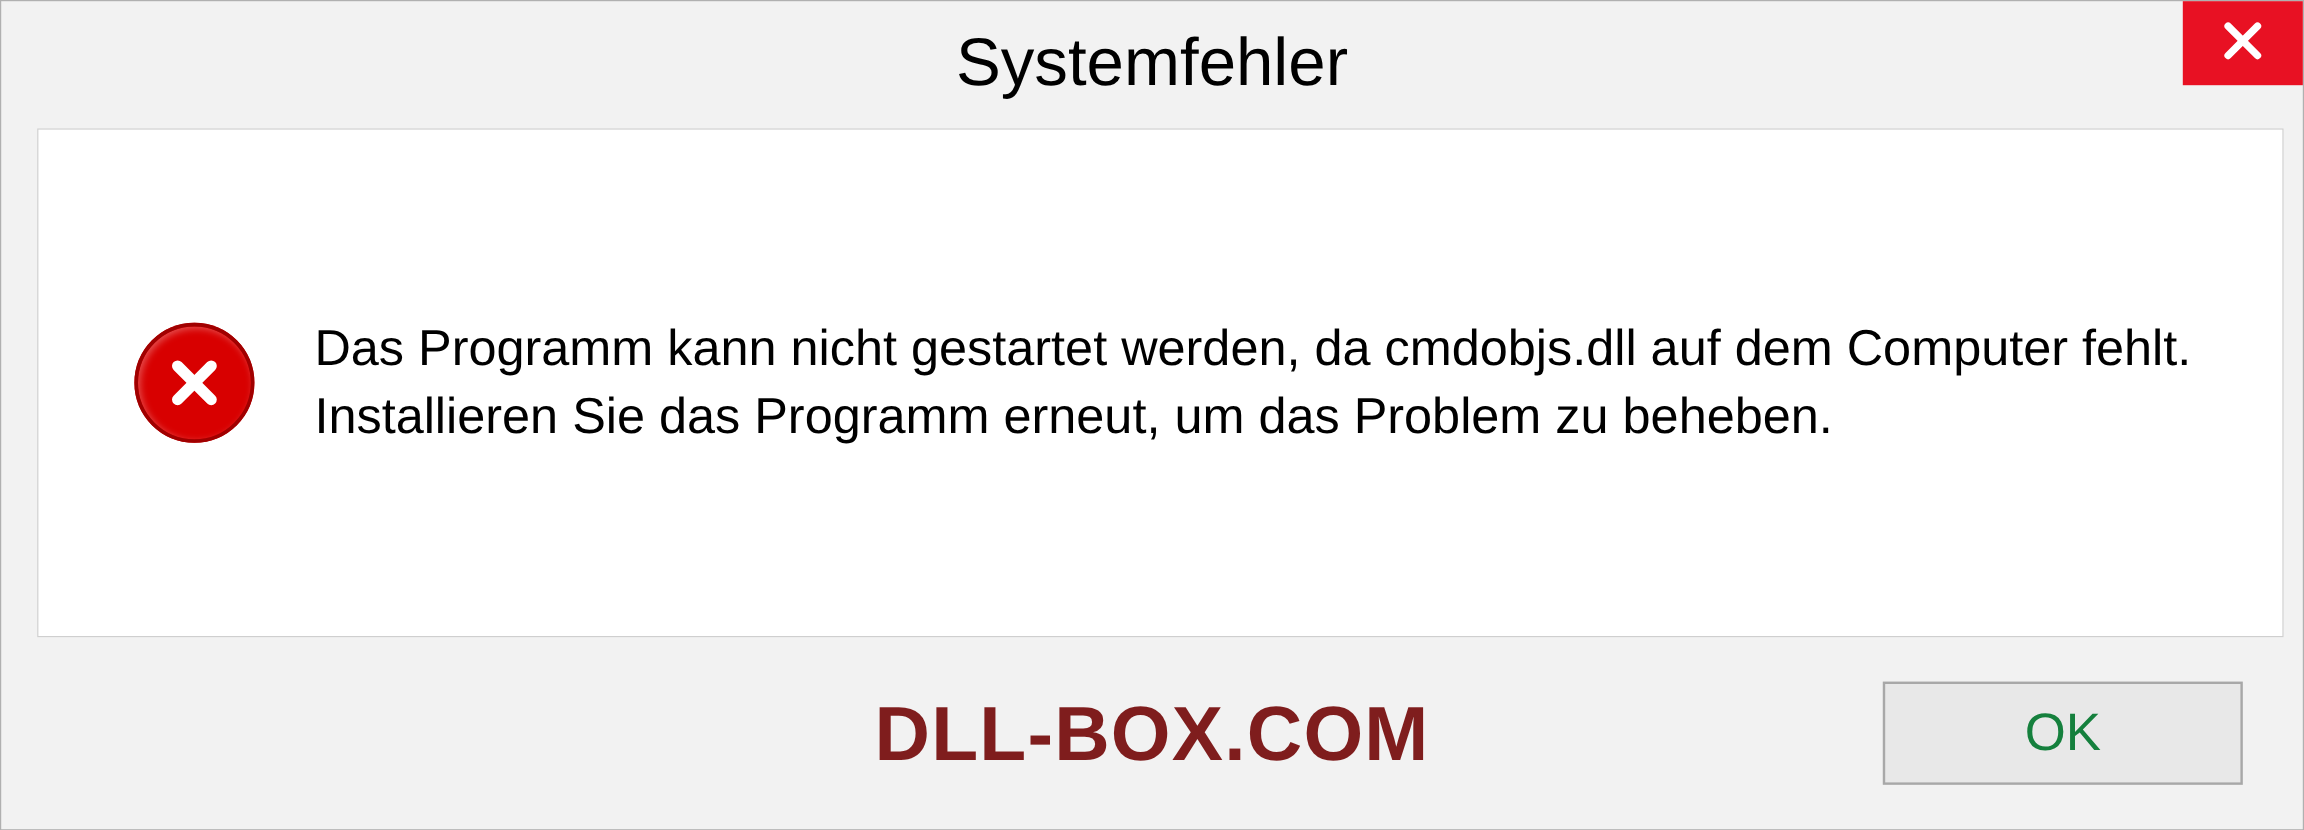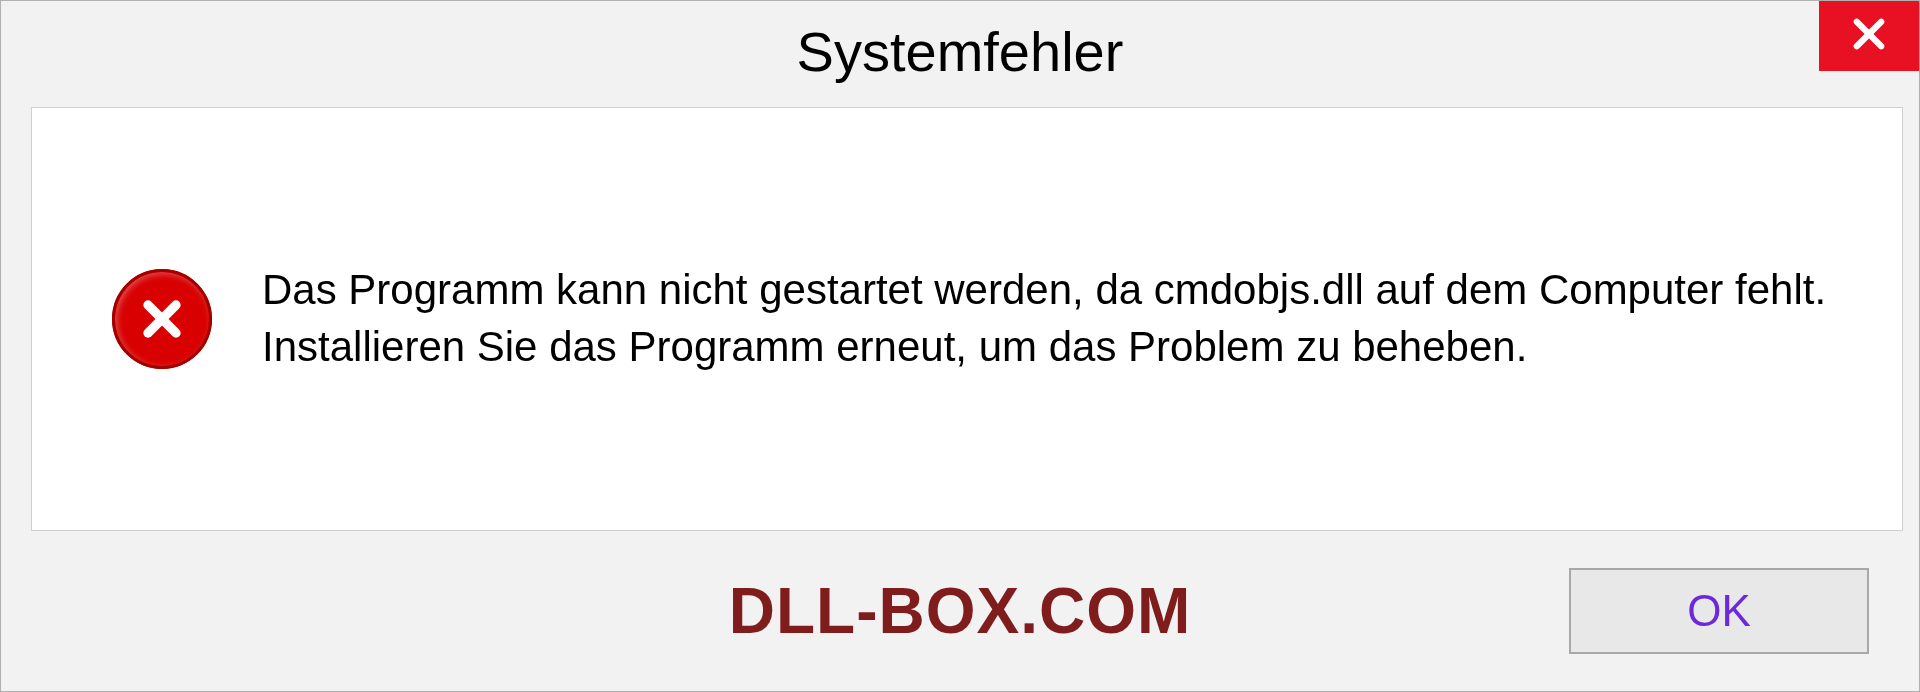--- a/index.html
+++ b/index.html
@@ -115,21 +115,21 @@
       color: #7f1d1d;
       letter-spacing: 1px;
       font-family: Arial, sans-serif;
     }
     .ok-button {
       width: 300px;
       height: 86px;
       background: #e8e8e8;
       border: 2px solid #a8a8a8;
       font-size: 44px;
-      color: #6d28d9;
+      color: #15803d;
       cursor: pointer;
       font-family: inherit;
       display: flex;
       align-items: center;
       justify-content: center;
     }
   </style>
 </head>
 <body>
 

